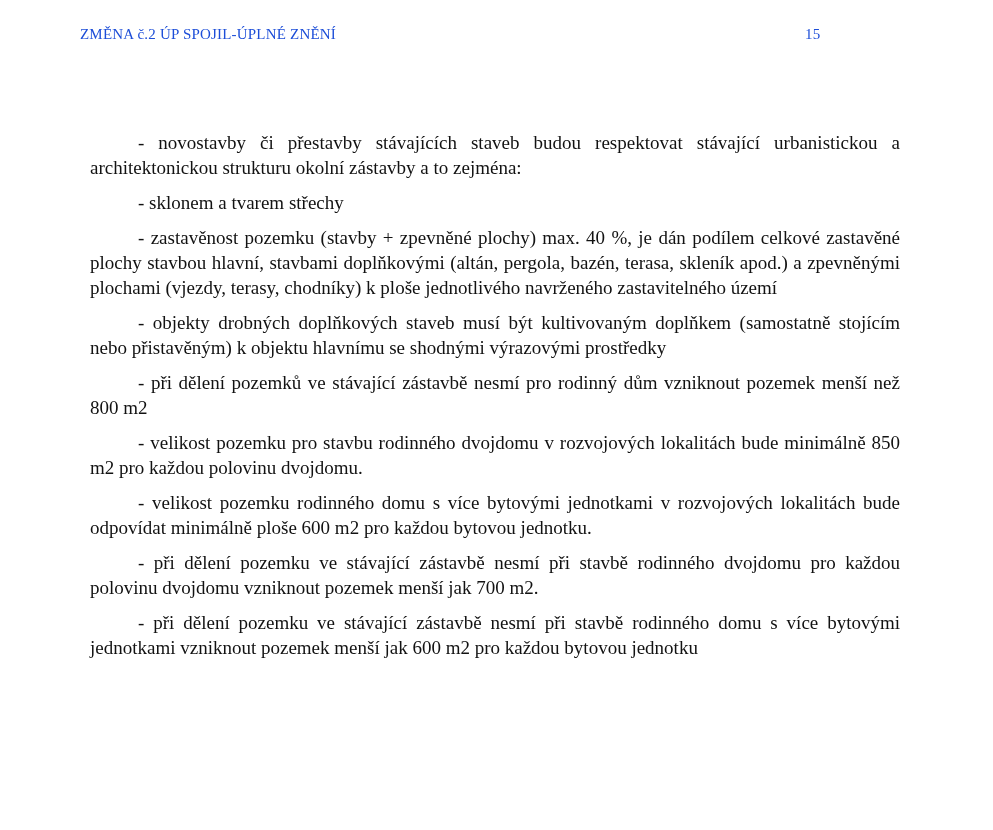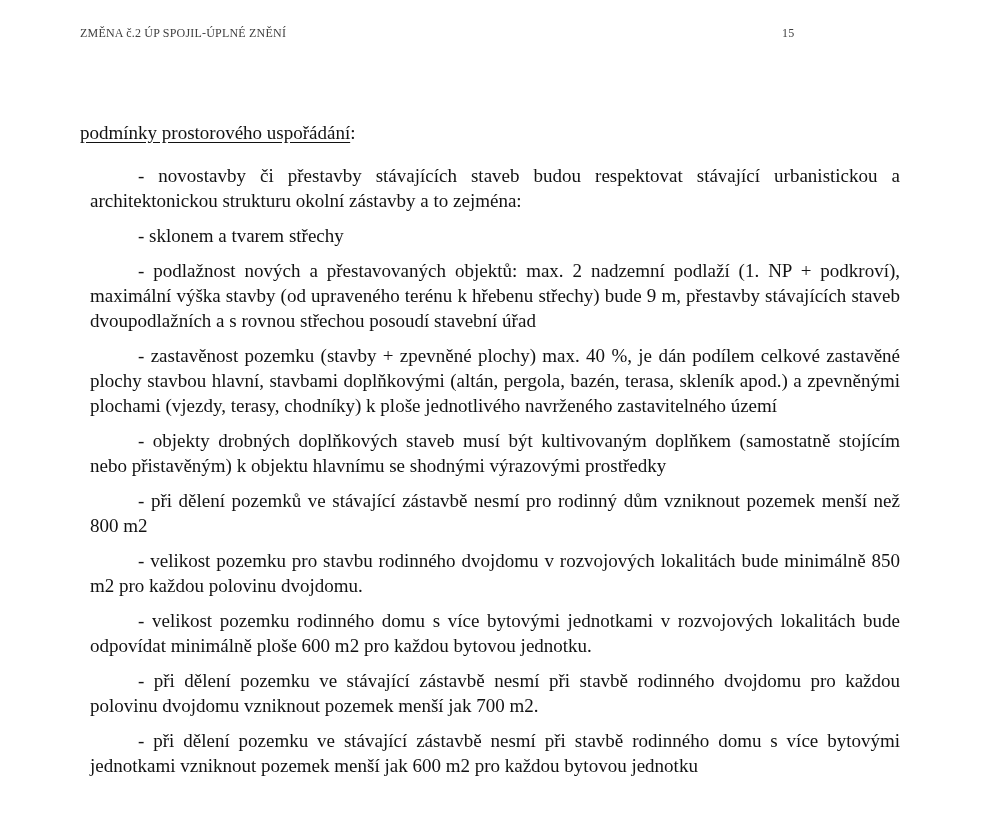--- a/index.html
+++ b/index.html
@@ -20,33 +20,33 @@
     position: absolute;
     inset: 0;
     background: #ffffff;
   }
   .running-header {
     position: absolute;
     top: 26px;
     left: 80px;
     right: 0;
     height: 22px;
-    font-size: 12px;
+    font-size: 15px;
     letter-spacing: 0.2px;
-    color: #404040;
+    color: #1d4ed8;
   }
   .header-title {
     position: absolute;
     left: 0;
     top: 0;
     white-space: nowrap;
   }
   .page-number {
     position: absolute;
-    left: 702px;
+    left: 725px;
     top: 0;
     font-family: Liberation Serif, serif;
   }
   .content {
     position: absolute;
     top: 120px;
     left: 80px;
     width: 830px;
     font-size: 19px;
     line-height: 25px;
@@ -69,25 +69,23 @@
 
 <div class="page">
 
   <div class="running-header">
     <span class="header-title">ZMĚNA č.2 ÚP SPOJIL-ÚPLNÉ ZNĚNÍ</span>
     <span class="page-number">15</span>
   </div>
 
   <div class="content">
 
-    <p class="section-heading"><span class="underlined">podmínky prostorového uspořádání</span><span>:</span></p>
 
     <p class="para">- novostavby či přestavby stávajících staveb budou respektovat stávající urbanistickou a architektonickou strukturu okolní zástavby a to zejména:</p>
     <p class="para">- sklonem a tvarem střechy</p>
-    <p class="para">- podlažnost nových a přestavovaných objektů: max. 2 nadzemní podlaží (1. NP + podkroví), maximální výška stavby (od upraveného terénu k hřebenu střechy) bude 9 m, přestavby stávajících staveb dvoupodlažních a s rovnou střechou posoudí stavební úřad</p>
     <p class="para">- zastavěnost pozemku (stavby + zpevněné plochy) max. 40 %, je dán podílem celkové zastavěné plochy stavbou hlavní, stavbami doplňkovými (altán, pergola, bazén, terasa, skleník apod.) a zpevněnými plochami (vjezdy, terasy, chodníky) k ploše jednotlivého navrženého zastavitelného území</p>
     <p class="para">- objekty drobných doplňkových staveb musí být kultivovaným doplňkem (samostatně stojícím nebo přistavěným) k objektu hlavnímu se shodnými výrazovými prostředky</p>
     <p class="para">- při dělení pozemků ve stávající zástavbě nesmí pro rodinný dům vzniknout pozemek menší než 800 m2</p>
     <p class="para">- velikost pozemku pro stavbu rodinného dvojdomu v rozvojových lokalitách bude minimálně 850 m2 pro každou polovinu dvojdomu.</p>
     <p class="para">- velikost pozemku rodinného domu s více bytovými jednotkami v rozvojových lokalitách bude odpovídat minimálně ploše 600 m2 pro každou bytovou jednotku.</p>
     <p class="para">- při dělení pozemku ve stávající zástavbě nesmí při stavbě rodinného dvojdomu pro každou polovinu dvojdomu vzniknout pozemek menší jak 700 m2.</p>
     <p class="para">- při dělení pozemku ve stávající zástavbě nesmí při stavbě rodinného domu s více bytovými jednotkami vzniknout pozemek menší jak 600 m2 pro každou bytovou jednotku</p>
 
   </div>
 

